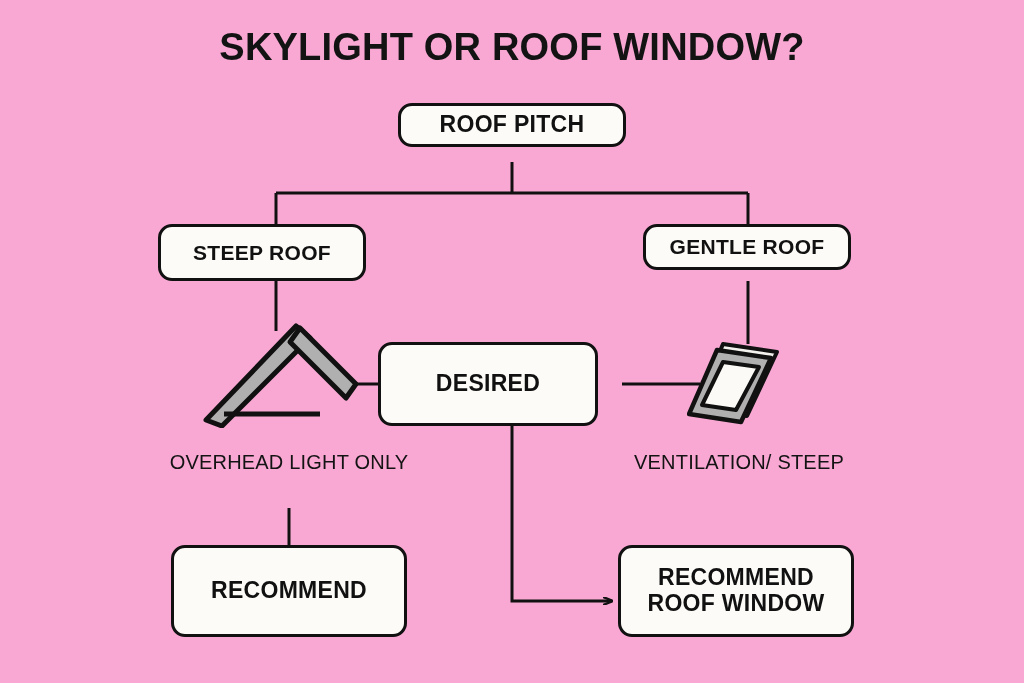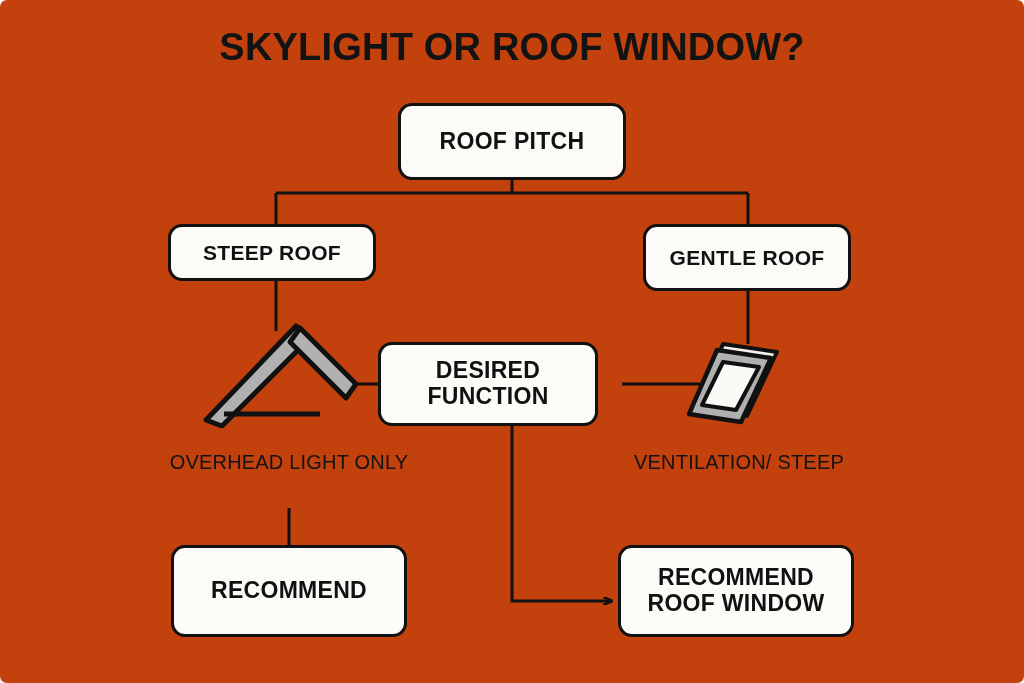--- a/index.html
+++ b/index.html
@@ -10,22 +10,21 @@
     width: 1024px;
     height: 683px;
     background: #faf9f5;
     font-family: "Liberation Sans", sans-serif;
     overflow: hidden;
   }
   #stage {
     position: relative;
     width: 1024px;
     height: 683px;
-    background: #c2410c;
-    border-radius: 7px;
+    background: #f9a8d4;
   }
   #wires {
     position: absolute;
     left: 0; top: 0;
     width: 1024px;
     height: 683px;
     pointer-events: none;
   }
   .node {
     position: absolute;
@@ -50,23 +49,23 @@
     top: 26px;
     width: 1024px;
     text-align: center;
     font-size: 38px;
     font-weight: bold;
     color: #131313;
     letter-spacing: 0.2px;
     z-index: 4;
   }
 
-  #node-roof-pitch  { left: 398px; top: 103px; width: 228px; height: 77px;  font-size: 23px; }
-  #node-steep-roof  { left: 168px; top: 224px; width: 208px; height: 57px;  font-size: 21px; }
-  #node-gentle-roof { left: 643px; top: 224px; width: 208px; height: 67px;  font-size: 21px; }
+  #node-roof-pitch  { left: 398px; top: 103px; width: 228px; height: 44px;  font-size: 23px; }
+  #node-steep-roof  { left: 158px; top: 224px; width: 208px; height: 57px;  font-size: 21px; }
+  #node-gentle-roof { left: 643px; top: 224px; width: 208px; height: 46px;  font-size: 21px; }
   #node-desired     { left: 378px; top: 342px; width: 220px; height: 84px;  font-size: 23px; }
   #node-rec-sky     { left: 171px; top: 545px; width: 236px; height: 92px;  font-size: 23px; }
   #node-rec-window  { left: 618px; top: 545px; width: 236px; height: 92px;  font-size: 23px; }
 
   .caption {
     position: absolute;
     text-align: center;
     font-size: 20px;
     font-weight: normal;
     color: #131313;
@@ -126,21 +125,20 @@
     <span>STEEP ROOF</span>
   </div>
 
   <div class="node" id="node-gentle-roof">
     <span>GENTLE ROOF</span>
   </div>
 
   <div class="node" id="node-desired">
     <div>
       <span>DESIRED</span>
-      <span>FUNCTION</span>
     </div>
   </div>
 
   <div class="node" id="node-rec-sky">
     <div>
       <span>RECOMMEND</span>
     </div>
   </div>
 
   <div class="node" id="node-rec-window">

